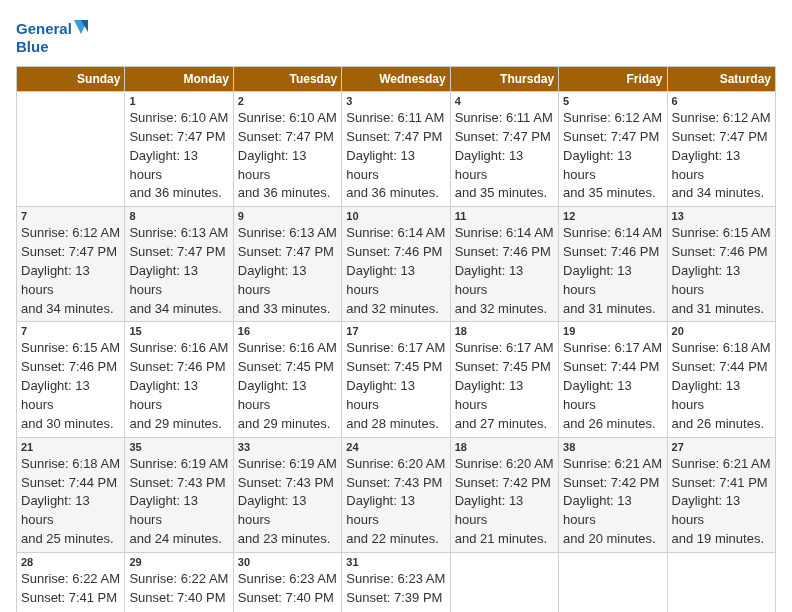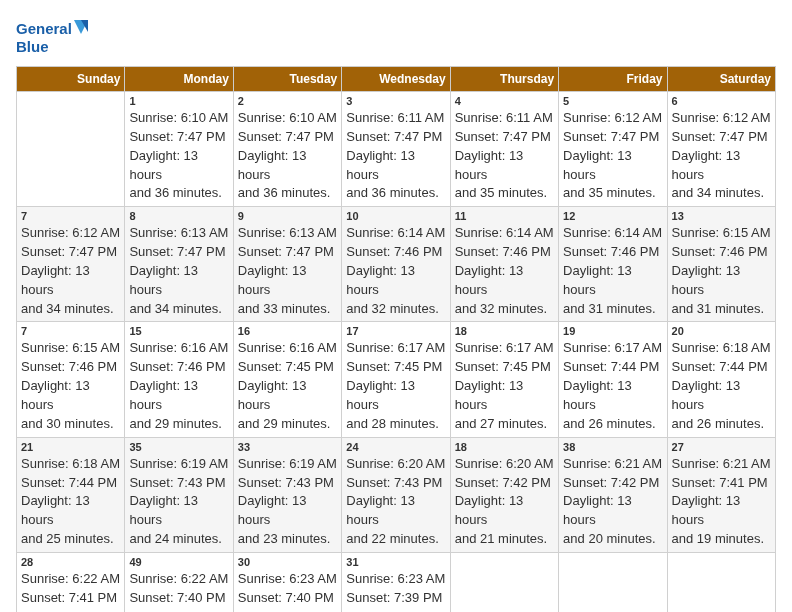--- a/index.html
+++ b/index.html
@@ -319,21 +319,21 @@
         </tr>
         <tr>
           <td>
             <span class="day-num">28</span>
             <div class="day-info" style="white-space: pre-line;">Sunrise: 6:22 AM
 Sunset: 7:41 PM
 Daylight: 13 hours
 and 19 minutes.</div>
           </td>
           <td>
-            <span class="day-num">49</span>
+            <span class="day-num">29</span>
             <div class="day-info" style="white-space: pre-line;">Sunrise: 6:22 AM
 Sunset: 7:40 PM
 Daylight: 13 hours
 and 18 minutes.</div>
           </td>
           <td>
             <span class="day-num">30</span>
             <div class="day-info" style="white-space: pre-line;">Sunrise: 6:23 AM
 Sunset: 7:40 PM
 Daylight: 13 hours

